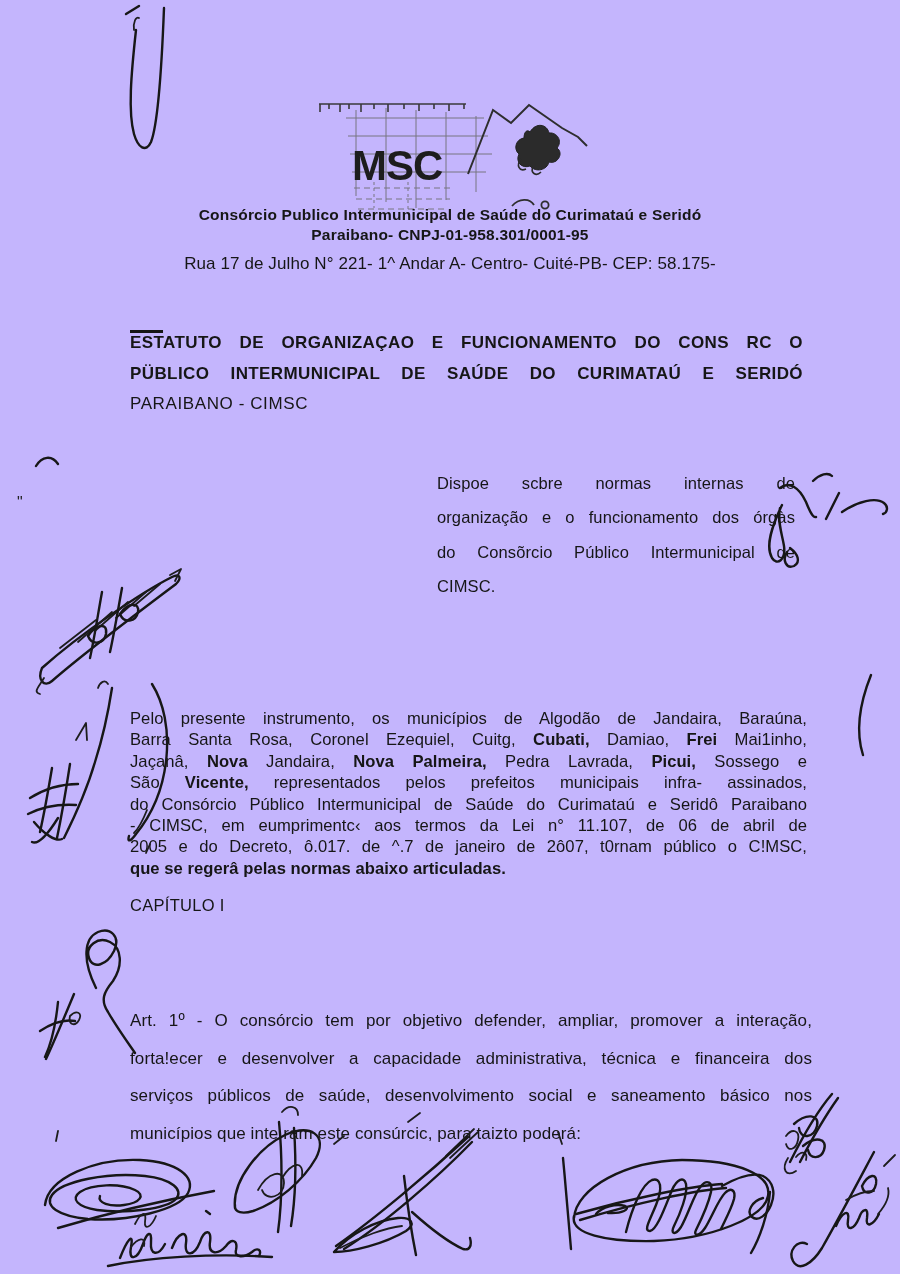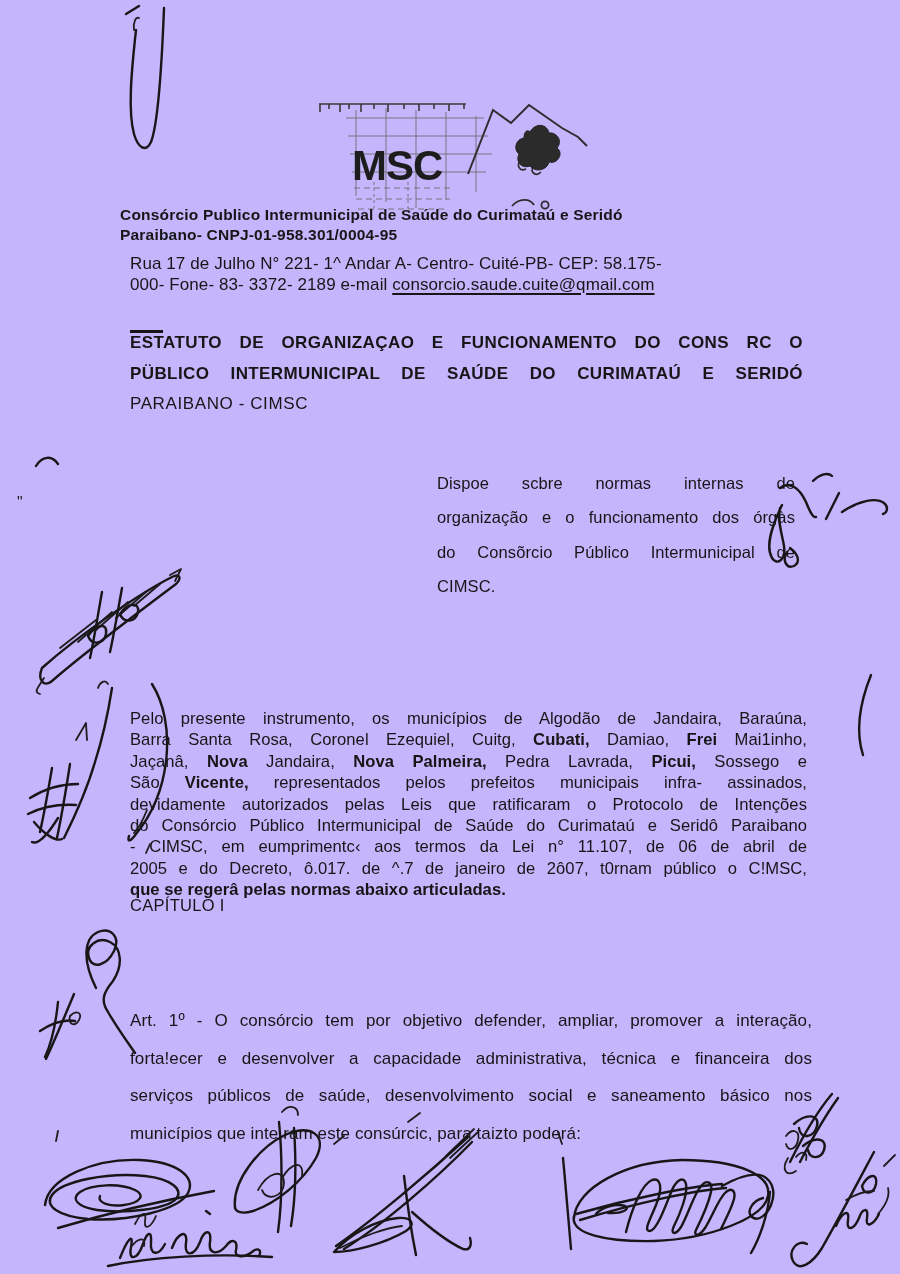--- a/index.html
+++ b/index.html
@@ -1,21 +1,21 @@
 <!DOCTYPE html>
 <html><head>
 <meta charset="utf-8">
 <style>
   html,body{margin:0;padding:0;background:#ffffff;}
   .page{
     position:relative;width:900px;height:1274px;background:#c4b5fd;
     font-family:"Liberation Sans",sans-serif;color:#161616;overflow:hidden;
   }
   .abs{position:absolute;}
-  .ctr{text-align:left;}
+  .ctr{text-align:center;}
   .bold{font-weight:bold;}
   .jline{text-align:justify;text-align-last:justify;}
   .header-org{left:120px;top:205px;width:660px;font-size:15.5px;font-weight:bold;line-height:20px;letter-spacing:.2px;}
   .header-addr{left:130px;top:253px;width:640px;font-size:17px;line-height:21px;letter-spacing:.1px;}
   .email{text-decoration:underline;text-decoration-thickness:1.5px;text-underline-offset:3px;}
   .title-block{left:130px;top:328px;width:673px;font-size:17px;line-height:30.5px;letter-spacing:.4px;}
   .title-block .t{font-weight:bold;}
   .ovl{text-decoration:overline;text-decoration-thickness:2.5px;}
   .title-l3{font-weight:normal;text-align:center;text-align-last:left;letter-spacing:.6px;}
   .ementa{left:437px;top:466px;width:358px;font-size:16.5px;line-height:34.4px;letter-spacing:.1px;}
@@ -60,26 +60,25 @@
     </g>
 
     <g fill="none" stroke="#2e2e2e" stroke-width="1.8">
       <path d="M196 110 C203 102 214 102 218 109"></path>
       <circle cx="229" cy="109" r="3.6"></circle>
     </g>
   </svg>
 
   <div class="abs header-org ctr">
     <div>Consórcio Publico Intermunicipal de Saúde do Curimataú e Seridó</div>
-    <div>Paraibano- CNPJ-01-958.301/0004-95</div>
+    <div>Paraibano- CNPJ-01-958.301/0001-95</div>
   </div>
 
   <div class="abs header-addr ctr">
     <div>Rua 17 de Julho N° 221- 1^ Andar A- Centro- Cuité-PB- CEP: 58.175-</div>
-    <div><span>000- Fone- 83- 3372- 2189 e-mail </span><span class="email">consorcio.saude.cuite@qmail.com</span></div>
   </div>
 
   <div class="abs title-block">
     <div class="t jline"><span class="ovl">EST</span><span>ATUTO DE ORGANIZAÇAO E FUNCIONAMENTO DO CONS RC O</span></div>
     <div class="t jline">PÜBLICO INTERMUNICIPAL DE SAÚDE DO CURIMATAÚ E SERIDÓ</div>
     <div class="title-l3">PARAIBANO - CIMSC</div>
   </div>
 
   <div class="abs quote-mark">"</div>
 
@@ -88,21 +87,20 @@
     <div class="jline">organização e o funcionamento dos órgàs</div>
     <div class="jline">do Consõrcio Público Intermunicipal de</div>
     <div class="last">CIMSC.</div>
   </div>
 
   <div class="abs body-par">
     <div class="jline"><span>Pelo presente instrumento, os municípios de Algodão de Jandaira, Baraúna,</span></div>
     <div class="jline"><span>Barra Santa Rosa, Coronel Ezequiel, Cuitg, </span><span class="bold">Cubati,</span><span> Damiao, </span><span class="bold">Frei</span><span> Mai1inho,</span></div>
     <div class="jline"><span>Jaçanâ, </span><span class="bold">Nova</span><span> Jandaira, </span><span class="bold">Nova Palmeira,</span><span> Pedra Lavrada, </span><span class="bold">Picui,</span><span> Sossego e</span></div>
     <div class="jline"><span>São </span><span class="bold">Vicente,</span><span> representados pelos prefeitos municipais infra- assinados,</span></div>
-    <div class="jline"><span>devidamente autorizados pelas Leis que ratificaram o Protocolo de Intenções</span></div>
     <div class="jline"><span>do Consórcio Público Intermunicipal de Saúde do Curimataú e Seridô Paraibano</span></div>
     <div class="jline"><span>- CIMSC, em eumprimentc‹ aos termos da Lei n° 11.107, de 06 de abril de</span></div>
     <div class="jline"><span>2005 e do Decreto, ô.017. de ^.7 de janeiro de 2ô07, t0rnam público o C!MSC,</span></div>
     <div class="last"><span>que se regerâ pelas normas abaixo articuladas.</span></div>
   </div>
 
   <div class="abs chap">CAPÍTULO I</div>
 
   <div class="abs art">
     <div class="jline">Art. 1º - O consórcio tem por objetivo defender, ampliar, promover a interação,</div>

